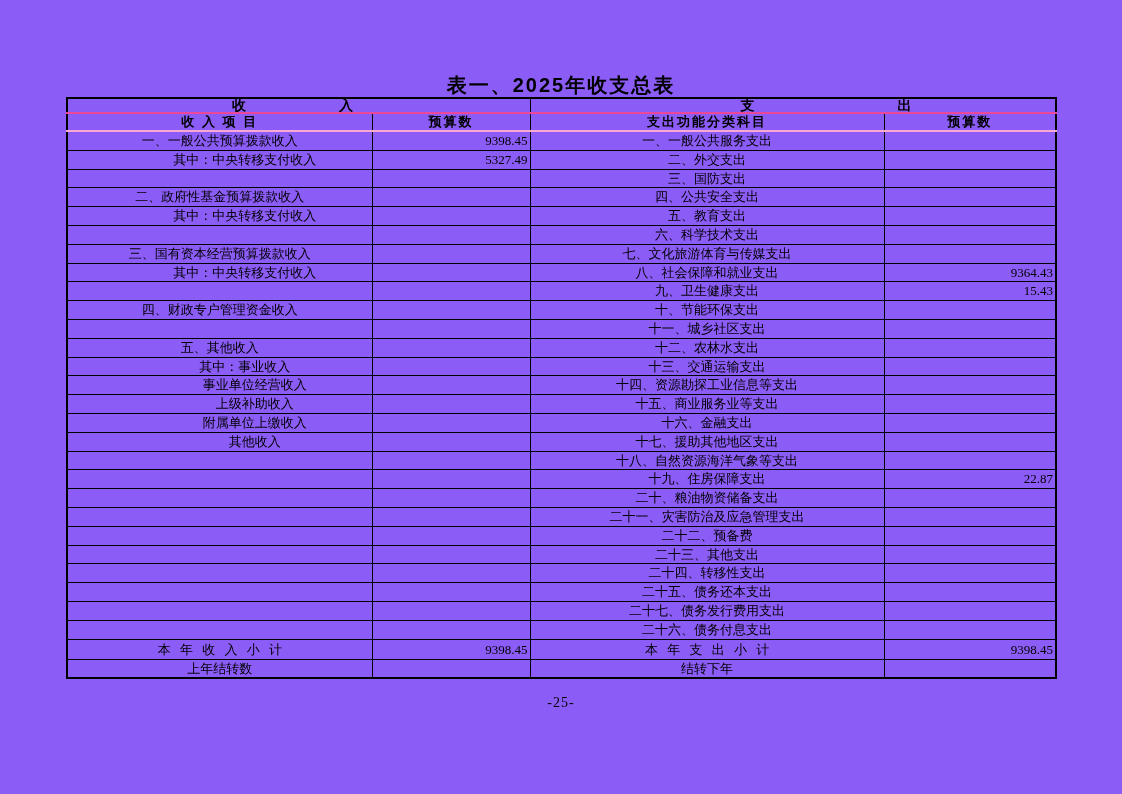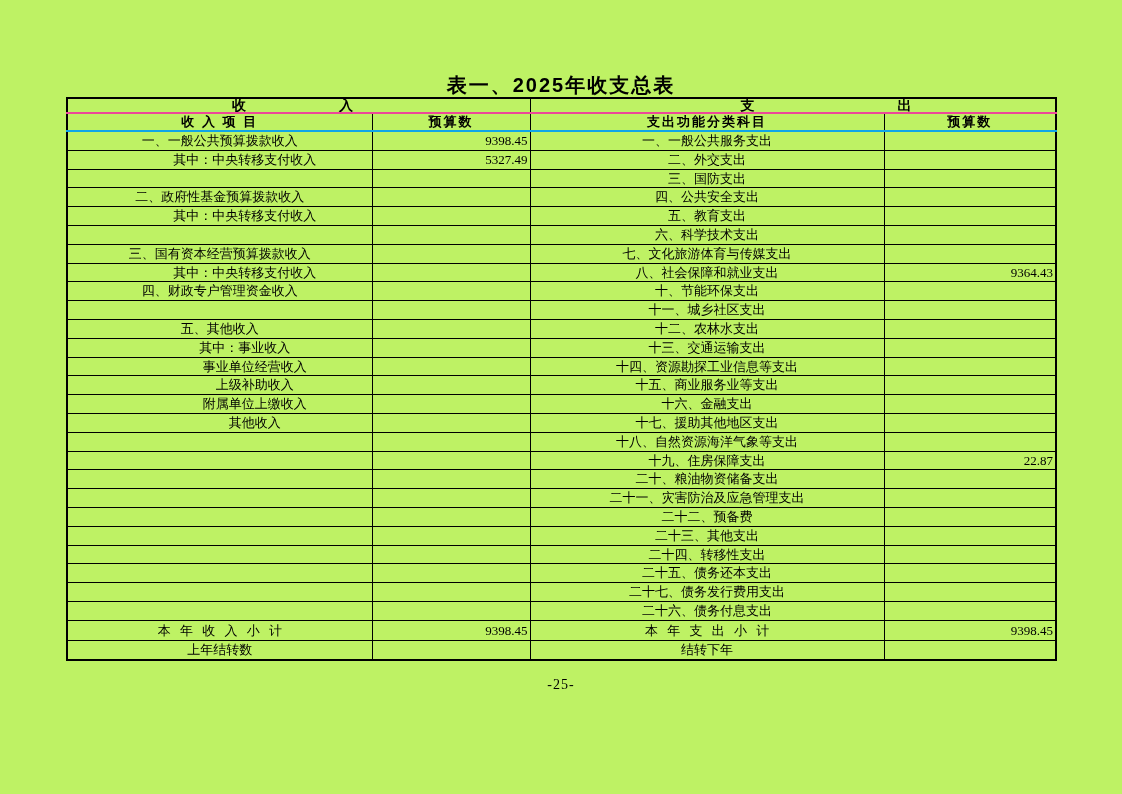--- a/index.html
+++ b/index.html
@@ -1,20 +1,20 @@
 <!DOCTYPE html>
 <html><head>
 <meta charset="utf-8">
 <style>
   html, body { margin: 0; padding: 0; background: #e8e8e8; }
   .page {
     position: relative;
     width: 1122px;
     height: 794px;
-    background: #bef264;
+    background: #8b5cf6;
     color: #000;
     overflow: hidden;
     font-family: "Liberation Serif", "DejaVu Serif", serif;
   }
   .title {
     padding-top: 73px;
     text-align: center;
     font-family: "Liberation Sans", "DejaVu Sans", sans-serif;
     font-weight: bold;
     font-size: 20px;
@@ -55,21 +55,21 @@
   .grp-in { padding-left: 164px; letter-spacing: 93px; }
   .grp-ex { padding-left: 210px; letter-spacing: 143px; }
   .hdr-row th {
     height: 16px;
     line-height: 16px;
     font-family: "Liberation Sans", "DejaVu Sans", sans-serif;
     font-weight: bold;
     font-size: 13px;
     text-align: center;
     letter-spacing: 2px;
-    border-bottom: 2px solid #0ea5e9;
+    border-bottom: 2px solid #f9a8d4;
   }
   tbody td { height: 17.8px; line-height: 17.8px; }
   td.item { text-align: center; }
   td.val  { text-align: right; }
   td.lv1  { padding-left: 52px; }
   td.lv2  { padding-left: 72px; }
   tr.total-row td { height: 19px; line-height: 19px; }
   tr.total-row td.total {
     text-align: center;
     letter-spacing: 3px;
@@ -153,20 +153,26 @@
     <td class="item">七、文化旅游体育与传媒支出</td>
     <td class="val"></td>
   </tr>
         <tr>
     <td class="item lv1">其中：中央转移支付收入</td>
     <td class="val"></td>
     <td class="item">八、社会保障和就业支出</td>
     <td class="val">9364.43</td>
   </tr>
         <tr>
+    <td class="item"></td>
+    <td class="val"></td>
+    <td class="item">九、卫生健康支出</td>
+    <td class="val">15.43</td>
+  </tr>
+        <tr>
     <td class="item">四、财政专户管理资金收入</td>
     <td class="val"></td>
     <td class="item">十、节能环保支出</td>
     <td class="val"></td>
   </tr>
         <tr>
     <td class="item"></td>
     <td class="val"></td>
     <td class="item">十一、城乡社区支出</td>
     <td class="val"></td>

